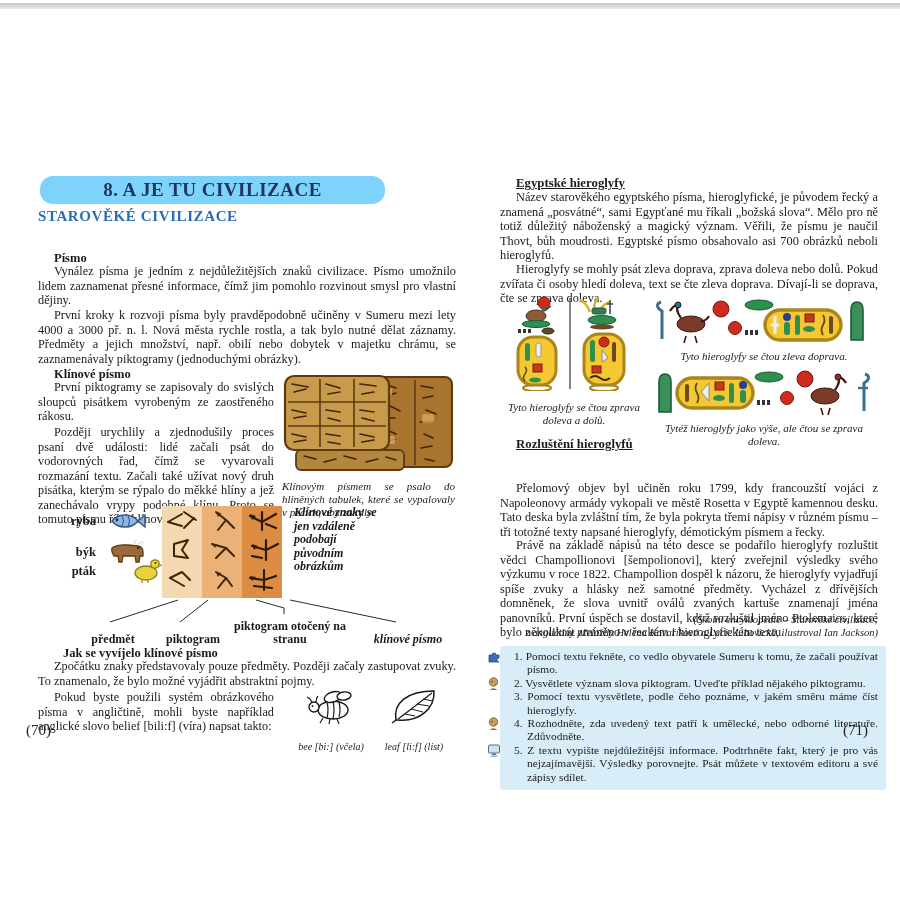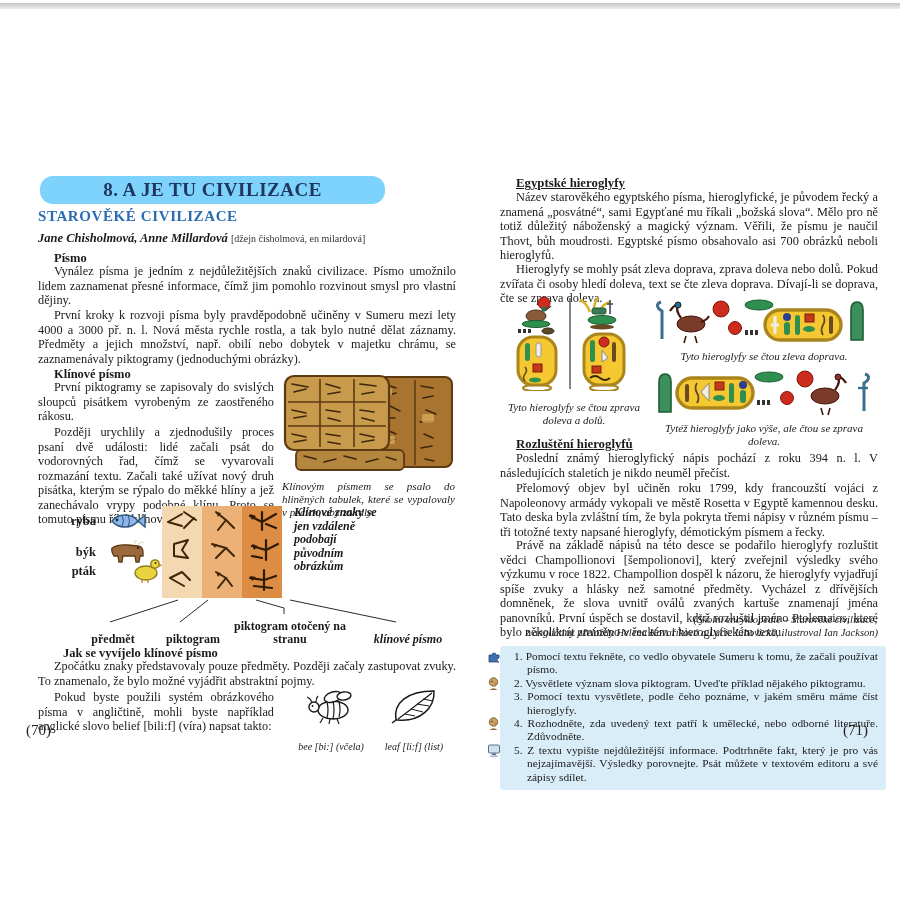--- a/index.html
+++ b/index.html
@@ -97,24 +97,20 @@
 
 <div class="spread">
   <div class="edge-top"></div>
 
   <div class="abs chapter-box">
     <span>8. A JE TU CIVILIZACE</span>
   </div>
 
   <div class="abs section-title">STAROVĚKÉ CIVILIZACE</div>
 
-  <div class="abs authors">
-    <span class="names">Jane Chisholmová, Anne Millardová</span>
-    <span class="phon">[džejn čisholmová, en milardová]</span>
-  </div>
 
   <div class="abs subhead p-pismo-head">Písmo</div>
   <p class="abs para p-pismo-1">Vynález písma je jedním z nejdůležitějších znaků civilizace. Písmo umožnilo lidem zaznamenat přesné informace, čímž jim pomohlo rozvinout smysl pro vlastní dějiny.</p>
   <p class="abs para p-pismo-2">První kroky k rozvoji písma byly pravděpodobně učiněny v Sumeru mezi lety 4000 a 3000 př. n. l. Nová města rychle rostla, a tak bylo nutné dělat záznamy. Předměty a jejich množství, např. obilí nebo dobytek v majetku chrámu, se zaznamenávaly piktogramy (jednoduchými obrázky).</p>
 
   <div class="abs subhead p-klinove-head">Klínové písmo</div>
   <p class="abs para p-klinove-1">První piktogramy se zapisovaly do svislých sloupců pisátkem vyrobeným ze zaostřeného rákosu.</p>
   <p class="abs para p-klinove-2">Později urychlily a zjednodušily proces psaní dvě události: lidé začali psát do vodorovných řad, čímž se vyvarovali rozmazání textu. Začali také užívat nový druh pisátka, kterým se rýpalo do měkké hlíny a jež zanechávalo vrypy podobné klínu. Proto se tomuto písmu říká klínové.</p>
 
   <figure class="abs fig-tablet">
@@ -390,21 +386,20 @@
         <circle cx="185" cy="9" r="3" fill="#8f2e2e" stroke="#311"></circle>
         <path d="M168 40 l2 7 M177 40 l-2 7" stroke="#42150b" stroke-width="1.6"></path>
       </g>
       <path d="M212 6 q6 2 2 7 l-3 2 0 28" stroke="#3a6f8f" stroke-width="3" fill="none"></path>
       <path d="M205 20 l10 0" stroke="#3a6f8f" stroke-width="2.4"></path>
     </svg>
     <figcaption class="caption center">Tytéž hieroglyfy jako výše, ale čtou se zprava doleva.</figcaption>
   </figure>
 
   <div class="abs r-head rp-head-2">Rozluštění hieroglyfů</div>
-  <p class="abs para rp-r1">Poslední známý hieroglyfický nápis pochází z roku 394 n. l. V následujících staletích je nikdo neuměl přečíst.</p>
   <p class="abs para rp-r2">Přelomový objev byl učiněn roku 1799, kdy francouzští vojáci z Napoleonovy armády vykopali ve městě Rosetta v Egyptě kamennou desku. Tato deska byla zvláštní tím, že byla pokryta třemi nápisy v různém písmu – tři totožné texty napsané hieroglyfy, démotickým písmem a řecky.</p>
   <p class="abs para rp-r3">Právě na základě nápisů na této desce se podařilo hieroglyfy rozluštit vědci Champollionovi [šempolionovi], který zveřejnil výsledky svého výzkumu v roce 1822. Champollion dospěl k názoru, že hieroglyfy vyjadřují spíše zvuky a hlásky než samotné předměty. Vycházel z dřívějších domněnek, že slova uvnitř oválů zvaných kartuše znamenají jména panovníků. První úspěch se dostavil, když rozluštil jméno Ptolemaios, které bylo několikrát zmíněno v řeckém i hieroglyfickém textu.</p>
 
   <div class="abs source">
     <div>(Školní encyklopedie – Starověké civilizace;</div>
     <div>z angličtiny přeložily Helena Kovaříková a Lucie Libovická, ilustroval Ian Jackson)</div>
   </div>
 
   <div class="abs ex-box">
     <div class="ex-item">

